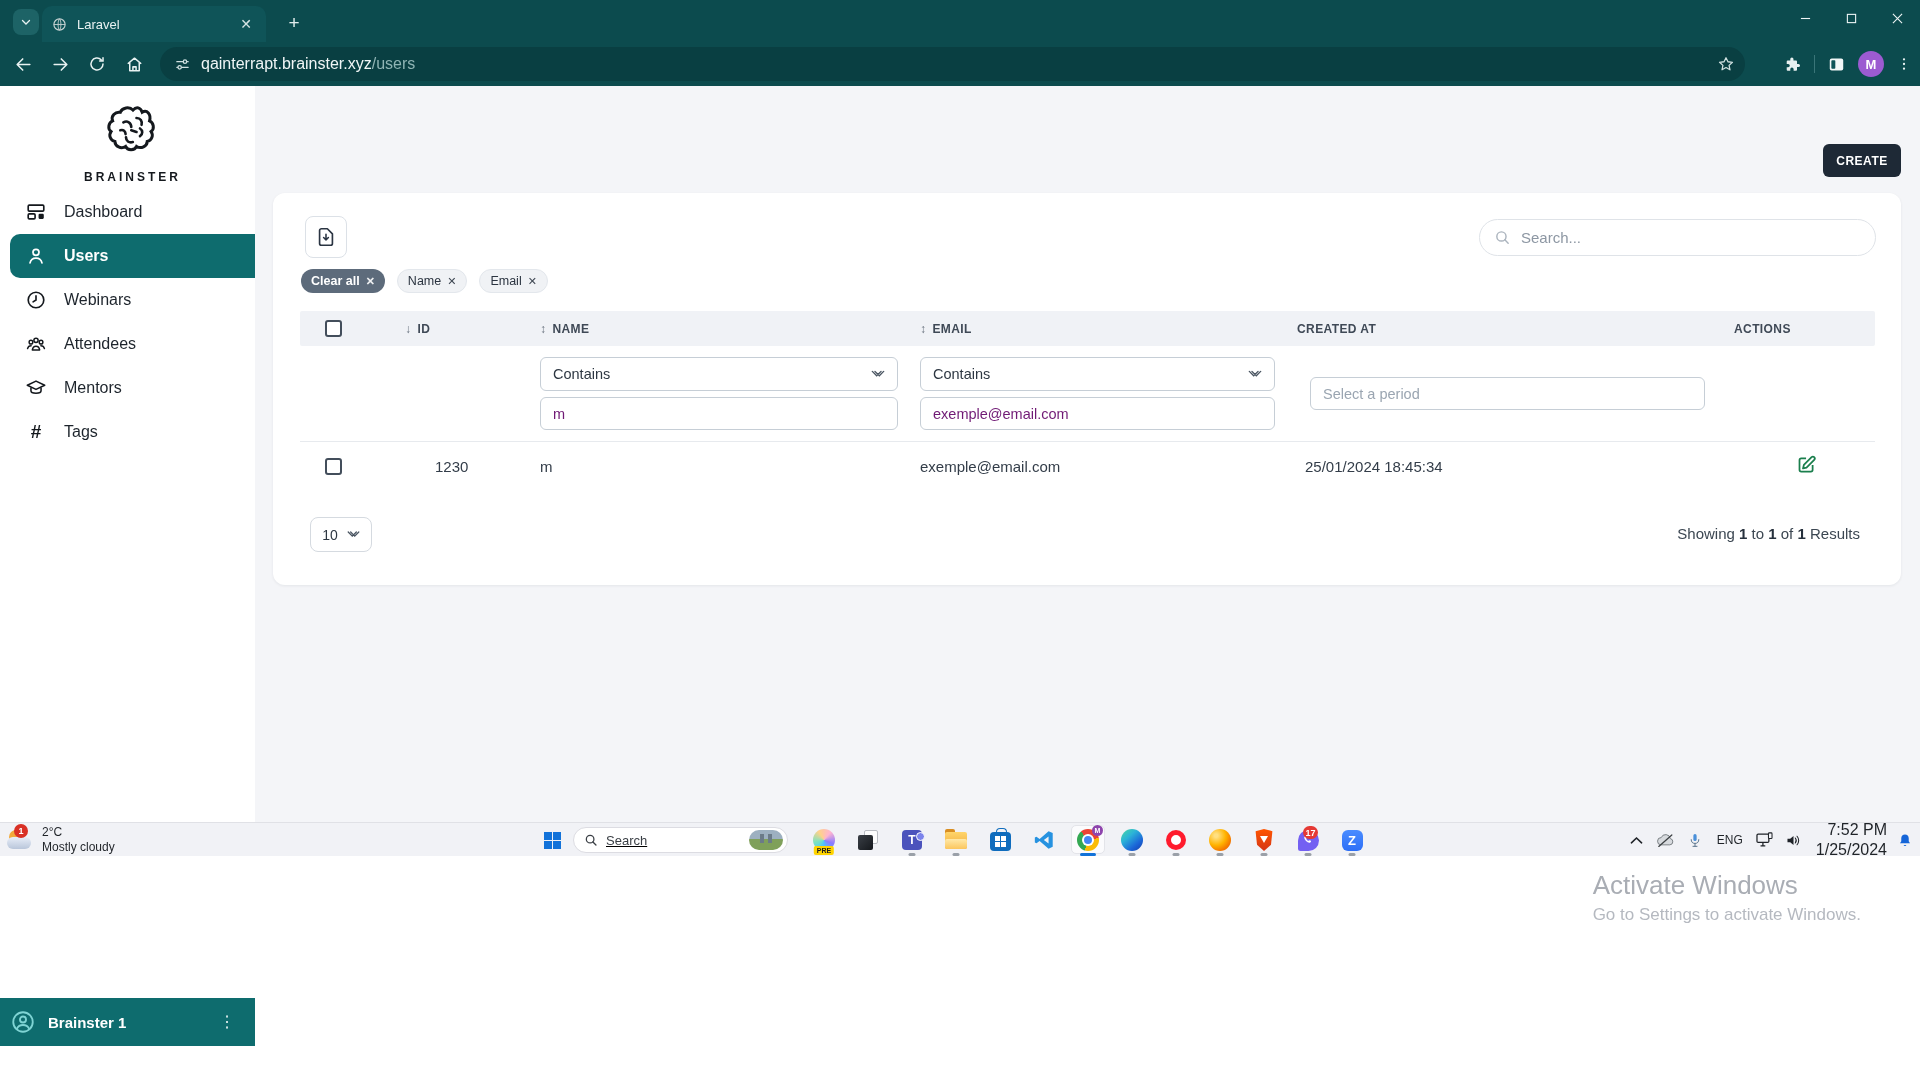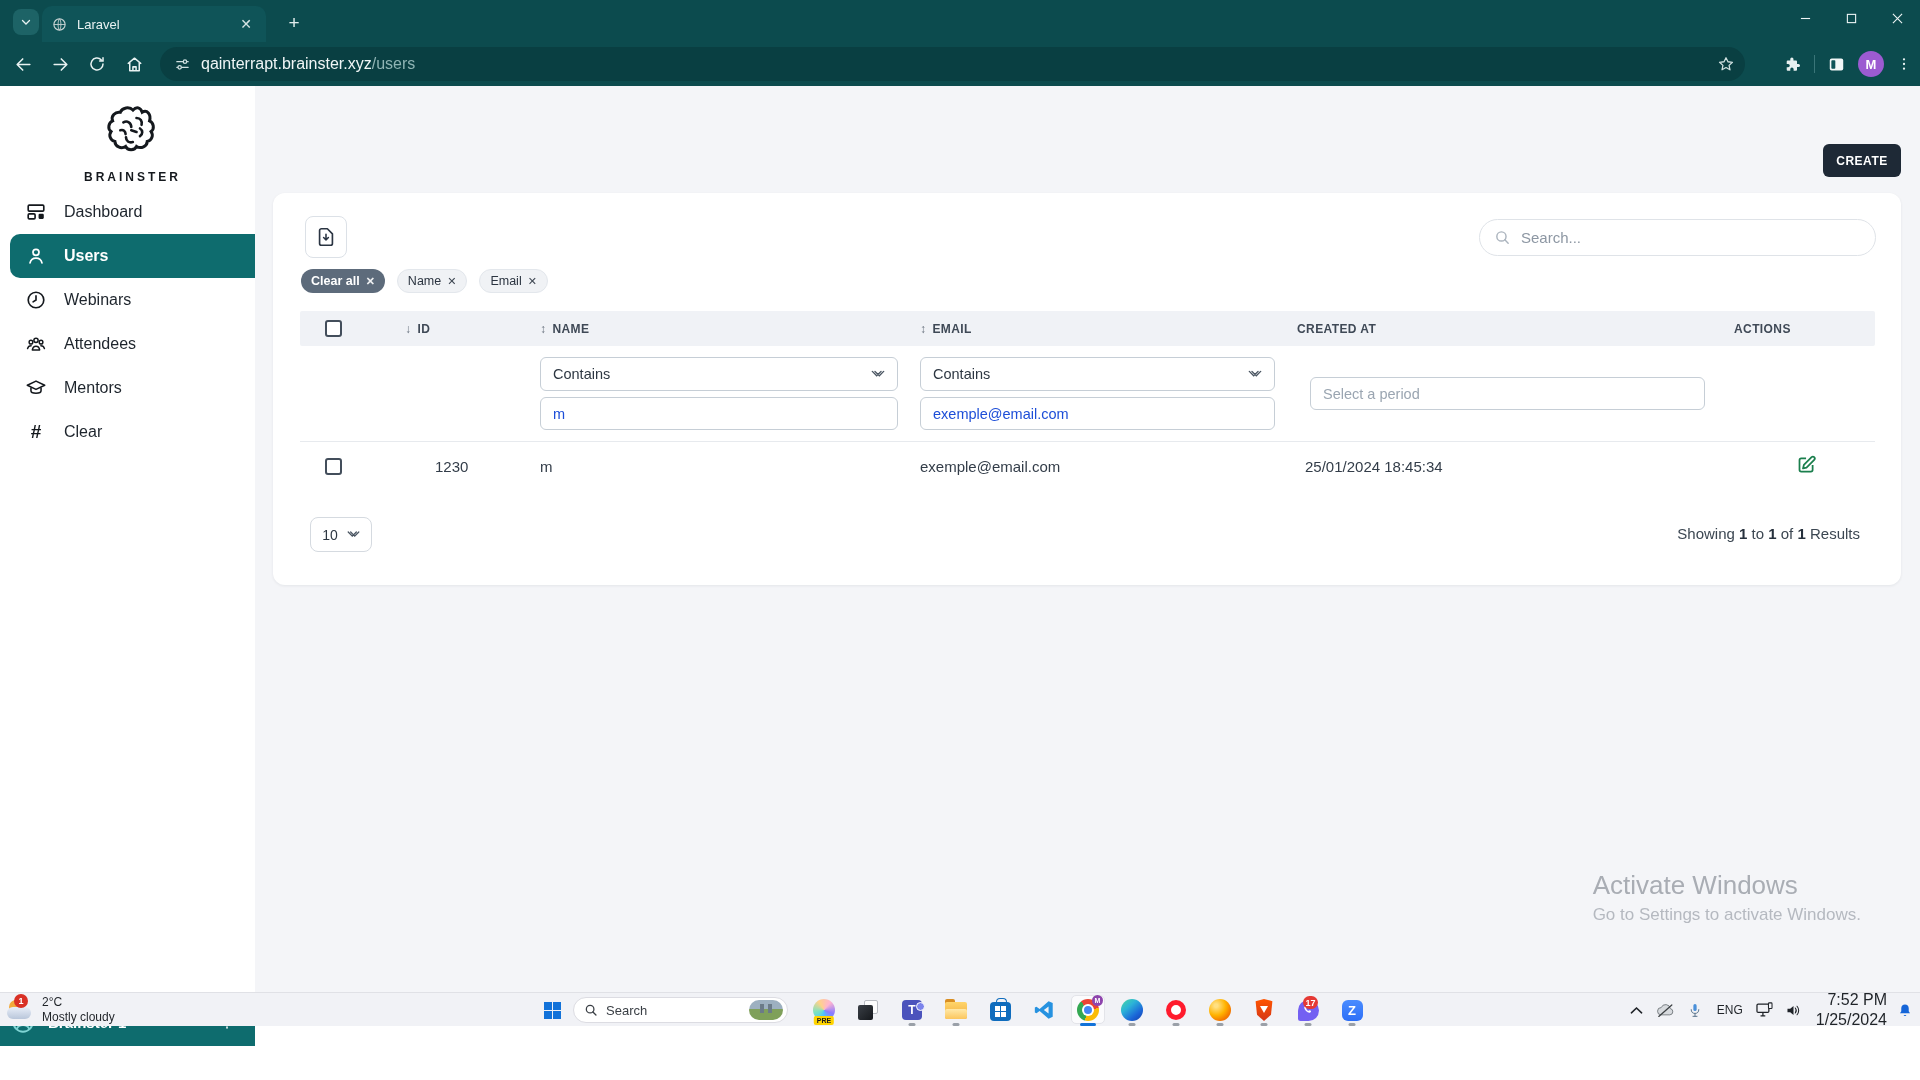--- a/index.html
+++ b/index.html
@@ -1,18 +1,18 @@
 <!DOCTYPE html>
 <html><head>
 <meta charset="utf-8">
 <style>
   * { margin:0; padding:0; box-sizing:border-box; }
   html,body { width:1920px; height:1080px; overflow:hidden; }
   body { font-family:"Liberation Sans", sans-serif; }
-  .screen { position:relative; width:1920px; height:1026px; background:#f4f5f8;border-radius:20px; }
+  .screen { position:relative; width:1920px; height:856px; background:#f4f5f8;border-radius:20px; }
 
   
   .chrome { position:absolute; top:0; left:0; width:1920px; height:86px; background:#0c4b4e; }
   .tabstrip { position:relative; height:42px; }
   .tab-search-btn { position:absolute; left:13px; top:9px; width:26px; height:26px; border-radius:8px; background:#1d6366; display:flex; align-items:center; justify-content:center; }
   .tab { position:absolute; left:42px; top:6px; width:224px; height:36px; background:#0f5458; border-radius:10px 10px 0 0; display:flex; align-items:center; padding:0 10px; }
   .tab-title { color:#e9f2f2; font-size:13px; margin-left:10px; flex:1; }
   .tab-close { color:#d6e4e4; font-size:14px; padding:0 4px; }
   .new-tab { position:absolute; left:282px; top:11px; width:24px; height:24px; color:#e2eded; font-size:19px; line-height:24px; text-align:center; border-radius:6px; }
   .win-controls { position:absolute; right:0; top:0; height:36px; display:flex; }
@@ -56,21 +56,21 @@
   .tbl { position:absolute; top:118px; left:27px; width:1575px; }
   .trow { display:grid; grid-template-columns:105px 135px 380px 377px 437px 141px; align-items:center; }
   .thead { background:#f0f2f6; height:35px; border-radius:2px; font-size:12px; font-weight:bold; color:#3f4956; letter-spacing:.4px; }
   .thead .cell { display:flex; align-items:center; gap:6px; }
   .sort { color:#6a7480; font-size:12px; font-weight:normal; }
   .cbx { width:17px; height:17px; border:2px solid #434e5b; border-radius:3px; background:#fff; margin-left:25px; }
   .filter-row { height:95px; align-items:center; }
   .fcell { display:flex; flex-direction:column; gap:6px; justify-content:center; }
   .fselect { height:34px; border:1px solid #c6ced6; border-radius:6px; background:#fff; display:flex; align-items:center; padding:0 12px; font-size:14.5px; color:#2d3742; width:358px; }
   .fselect .grow { flex:1; }
-  .finput { height:33px; border:1px solid #c6ced6; border-radius:6px; padding:0 12px; font-size:14.5px; color:#1d4ed8; width:358px; outline:none; font-family:"Liberation Sans",sans-serif; }
+  .finput { height:33px; border:1px solid #c6ced6; border-radius:6px; padding:0 12px; font-size:14.5px; color:#701a75; width:358px; outline:none; font-family:"Liberation Sans",sans-serif; }
   .finput::placeholder { color:#9aa5b1; }
   .period { width:395px; }
   .drow { height:49px; border-top:1px solid #e7eaee; font-size:15px; color:#333d49; }
   .pagesize { position:absolute; left:37px; top:324px; width:62px; height:35px; border:1px solid #d5dae0; border-radius:8px; background:#fff; display:flex; align-items:center; justify-content:center; gap:9px; font-size:14px; color:#2d3742; }
   .summary { position:absolute; right:41px; top:332px; font-size:15px; color:#3c4752; }
   .summary b { color:#26303c; }
 
   .watermark { position:absolute; right:59px; bottom:121px; text-align:left; }
   .wm1 { font-size:26px; color:#a9adb4; }
   .wm2 { font-size:17px; color:#b5b9c0; margin-top:4px; }
@@ -79,21 +79,21 @@
   .taskbar { position:absolute; bottom:0; left:0; width:1920px; height:34px; background:#f1f2f6; border-top:1px solid #e0e1e6; }
   .weather { position:absolute; left:6px; top:2px; display:flex; align-items:center; gap:6px; }
   .wx-ic { position:relative; width:30px; height:28px; }
   .wx-sun { position:absolute; left:3px; top:4px; width:14px; height:14px; border-radius:50%; background:#f2a93b; }
   .wx-cloud { position:absolute; left:1px; top:11px; width:24px; height:12px; border-radius:8px; background:linear-gradient(#e8eef8,#b9c6da); }
   .wx-badge { position:absolute; left:8px; top:-2px; min-width:14px; height:14px; border-radius:7px; background:#d93025; color:#fff; font-size:9px; font-weight:bold; display:flex; align-items:center; justify-content:center; padding:0 3px; }
   .wx-txt { font-size:12px; color:#1f2328; line-height:1.25; }
   .tb-center { position:absolute; left:544px; top:0; height:34px; display:flex; align-items:center; }
   .win-logo { width:17px; height:17px; display:grid; grid-template-columns:8px 8px; grid-template-rows:8px 8px; gap:1px; margin-right:12px; }
   .win-logo div { background:#1272d9; }
-  .tb-search { width:215px; height:26px; background:#fff; border:1px solid #dcdce2; border-radius:13px; display:flex; align-items:center; padding:0 4px 0 10px; margin-right:14px; }
+  .tb-search { width:215px; height:26px; background:#fff; border:1px solid #dcdce2; border-radius:13px; display:flex; align-items:center; padding:0 4px 0 10px; margin-right:14px;text-decoration:underline; }
   .tb-search .lbl { font-size:13px; color:#3a3f45; margin-left:8px; flex:1; }
   .hinge { width:34px; height:20px; border-radius:10px; background:linear-gradient(#9db0c0 45%, #7fa05a 45%); overflow:hidden; position:relative; }
   .hinge:before, .hinge:after { content:""; position:absolute; top:4px; width:4px; height:9px; background:#6b7b88; }
   .hinge:before { left:11px; } .hinge:after { left:19px; }
   .ticons { display:flex; }
   .tslot { position:relative; width:44px; height:34px; display:flex; align-items:center; justify-content:center; }
   .tslot.running:after { content:""; position:absolute; bottom:1px; left:50%; transform:translateX(-50%); width:7px; height:3px; border-radius:2px; background:#9aa0a8; }
   .tslot.active { }
   .tslot.active .chip-bg { position:absolute; inset:2px 5px 3px 5px; background:#fbfbfd; border:1px solid #e3e4e9; border-radius:5px; }
   .tslot.active:after { content:""; position:absolute; bottom:1px; left:50%; transform:translateX(-50%); width:16px; height:3px; border-radius:2px; background:#1272d9; }
@@ -274,21 +274,21 @@
                 <path d="M12 4.5L2.5 9 12 13.5 21.5 9 12 4.5z" fill="none" stroke="#14181d" stroke-width="1.7" stroke-linejoin="round"></path>
                 <path d="M6.5 11.5v3.6c0 1.5 2.5 2.7 5.5 2.7s5.5-1.2 5.5-2.7v-3.6" fill="none" stroke="#14181d" stroke-width="1.7"></path>
               </svg>
             </span>
           <span>Mentors</span>
         </div>
         <div class="menu-item">
           <span class="mi-icon">
               <span class="hash-glyph">#</span>
             </span>
-          <span>Clear</span>
+          <span>Tags</span>
         </div>
       </nav>
       <div class="side-footer">
         <svg width="26" height="26" viewBox="0 0 24 24">
             <circle cx="12" cy="12" r="9" fill="none" stroke="#7fd4d4" stroke-width="1.7"></circle>
             <circle cx="12" cy="9.7" r="2.8" fill="none" stroke="#7fd4d4" stroke-width="1.7"></circle>
             <path d="M6.3 18.3c1.1-2.3 3.2-3.5 5.7-3.5s4.6 1.2 5.7 3.5" fill="none" stroke="#7fd4d4" stroke-width="1.7"></path>
           </svg>
         <span class="wk">Brainster 1</span>
         <span class="kebab">⋮</span>

